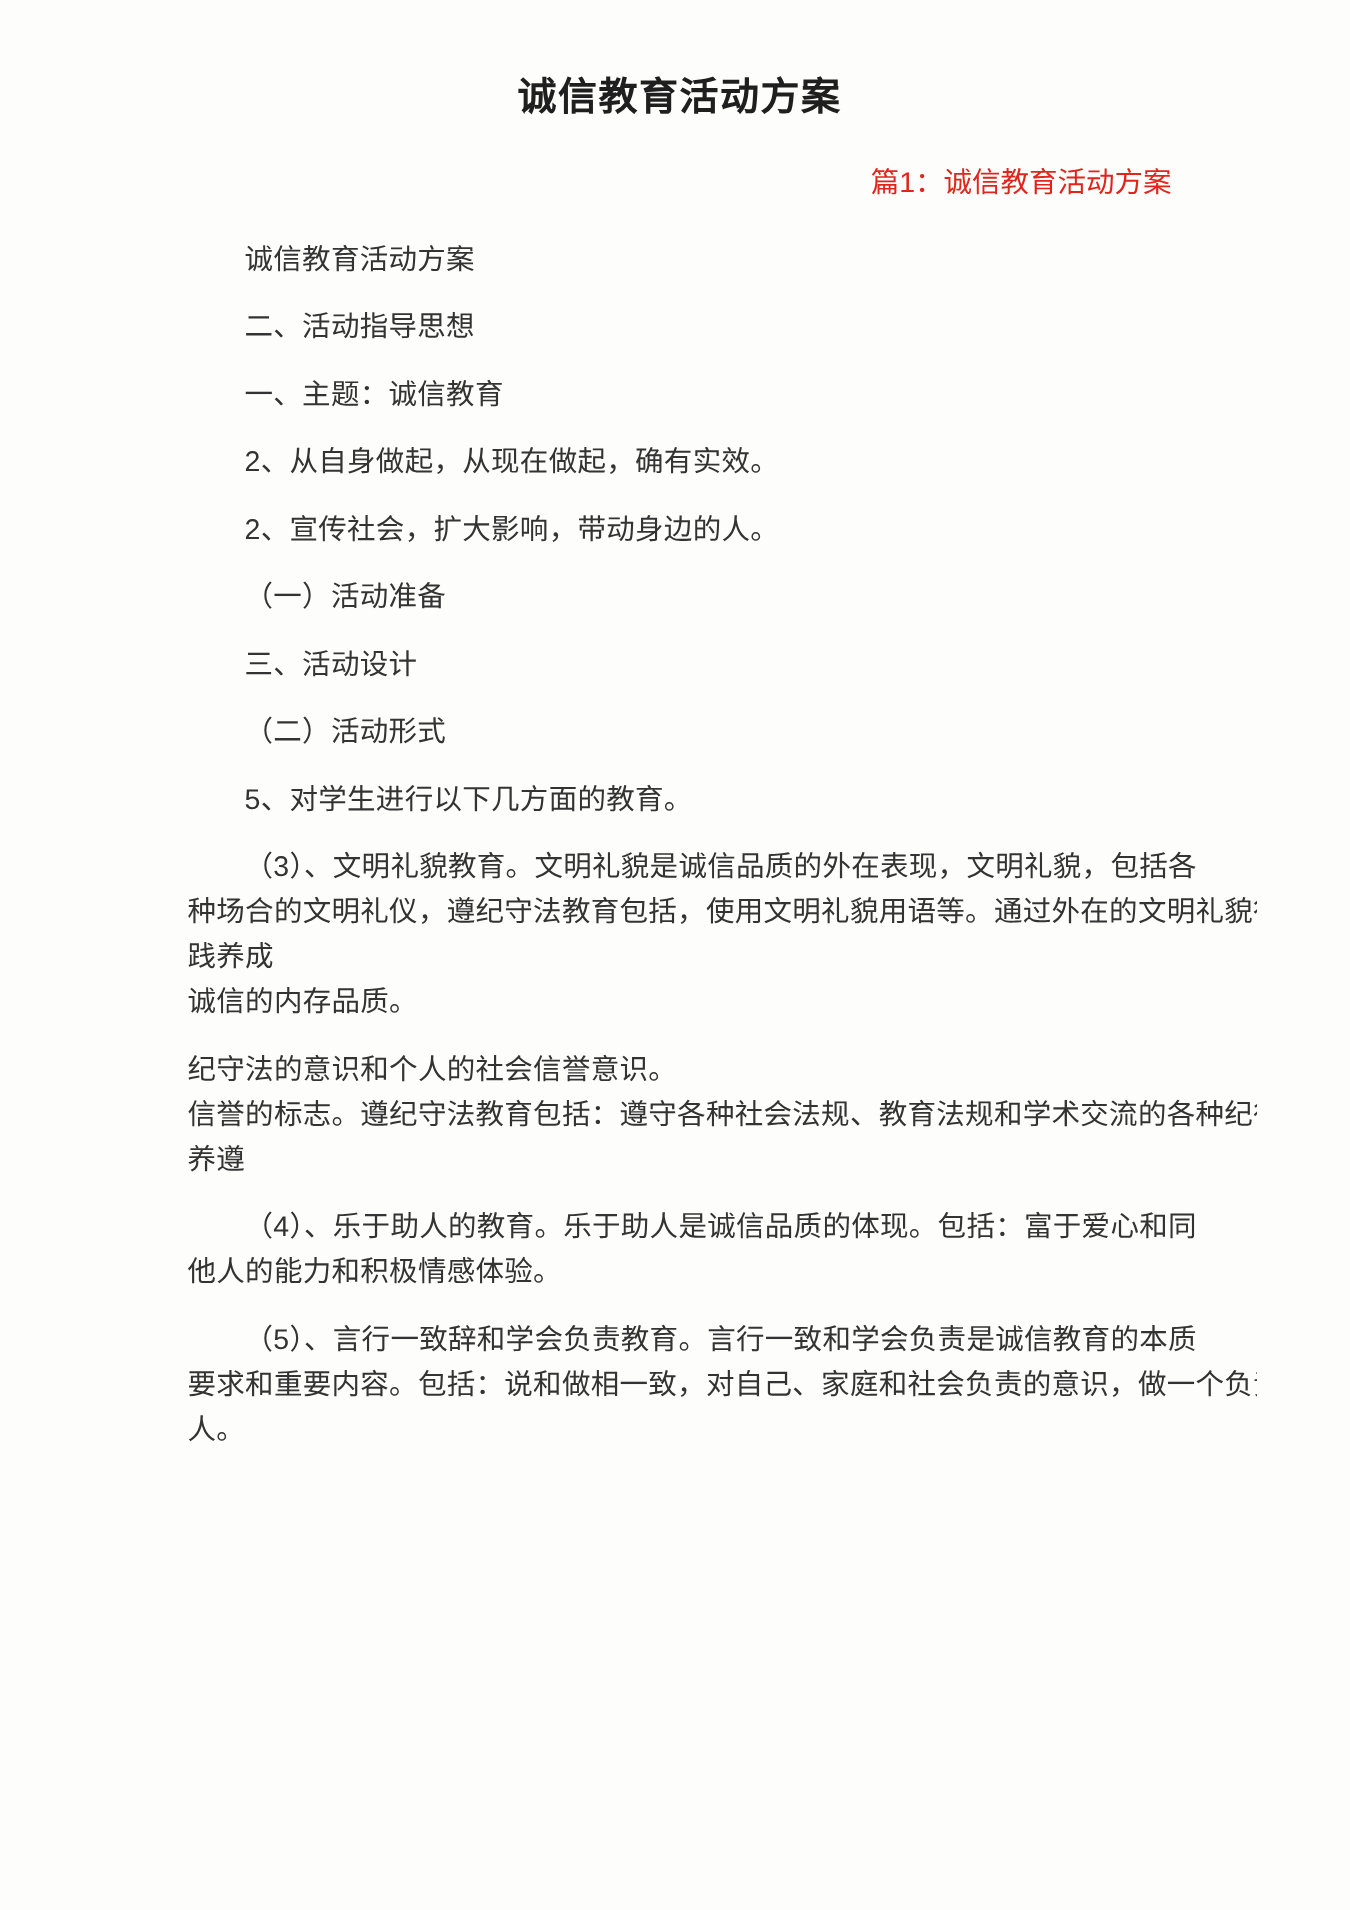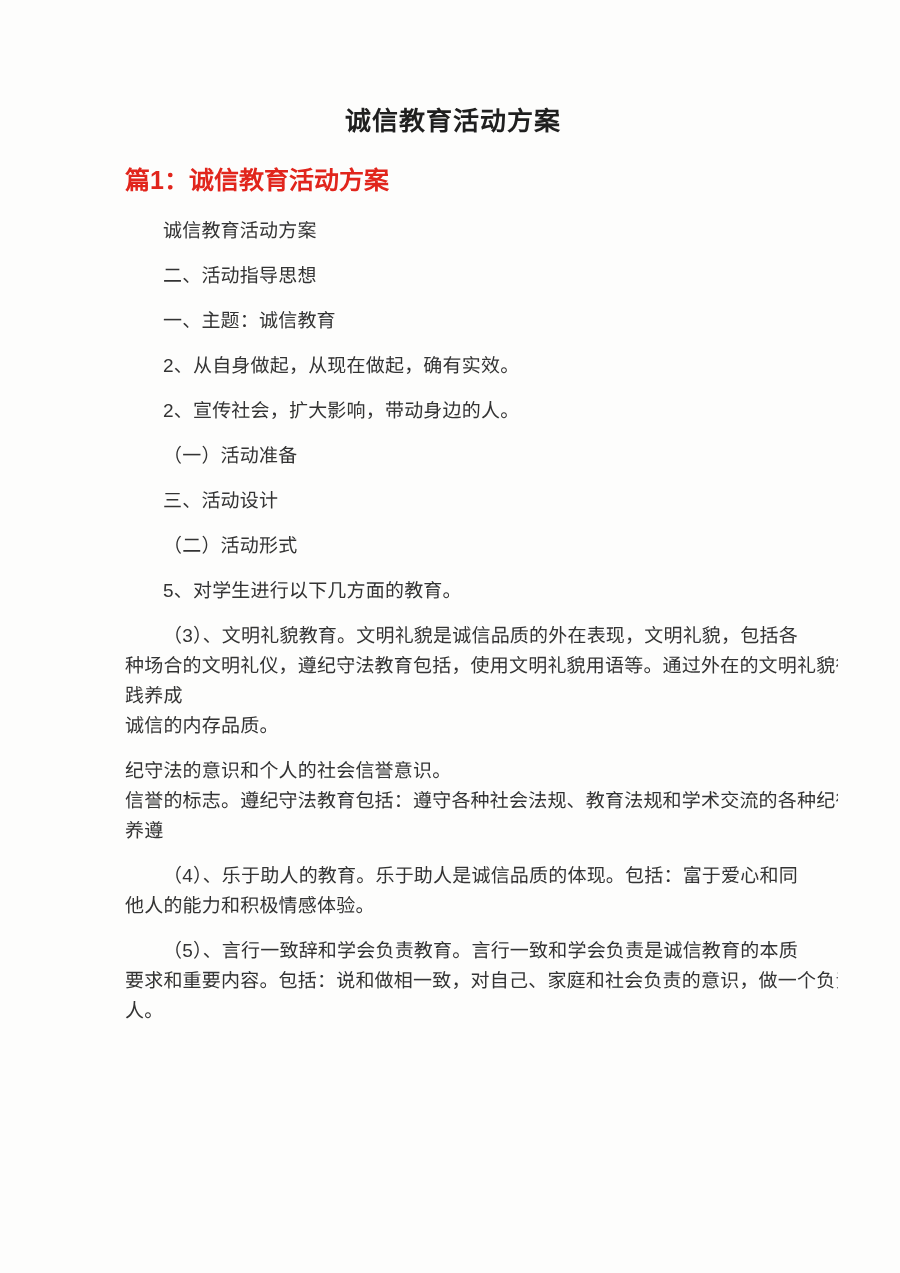--- a/index.html
+++ b/index.html
@@ -6,41 +6,42 @@
     margin: 0;
     padding: 0;
     background: #fdfdfc;
   }
   .page {
     position: relative;
     width: 776px;
     height: 1273px;
     margin: 0 auto;
     box-sizing: border-box;
-    padding: 104px 57px 0 63px;
+    padding: 47px 57px 0 63px;
     background: #fdfdfc;
     font-family: "Liberation Sans", sans-serif;
     color: var(--text-color, #333333);
     overflow: hidden;
   }
   .doc-title {
     margin: 0 0 28px 0;
     font-size: 26px;
     line-height: 34px;
     font-weight: 700;
     text-align: center;
     color: #1f1f1f;
     letter-spacing: 1px;
   }
   .section-heading {
     margin: 0 0 22px 0;
-    font-size: 25px;
+    font-size: 19px;
     line-height: 28px;
-    font-weight: 700;
+    font-weight: 400;
     color: var(--heading-red, #e1251c);
+    text-align: right;
   }
   .body-text {
     width: 780px;
   }
   .para {
     margin: 0 0 15px 0;
     font-size: 19px;
     line-height: 30px;
     font-weight: 500;
     color: var(--text-color, #333333);

